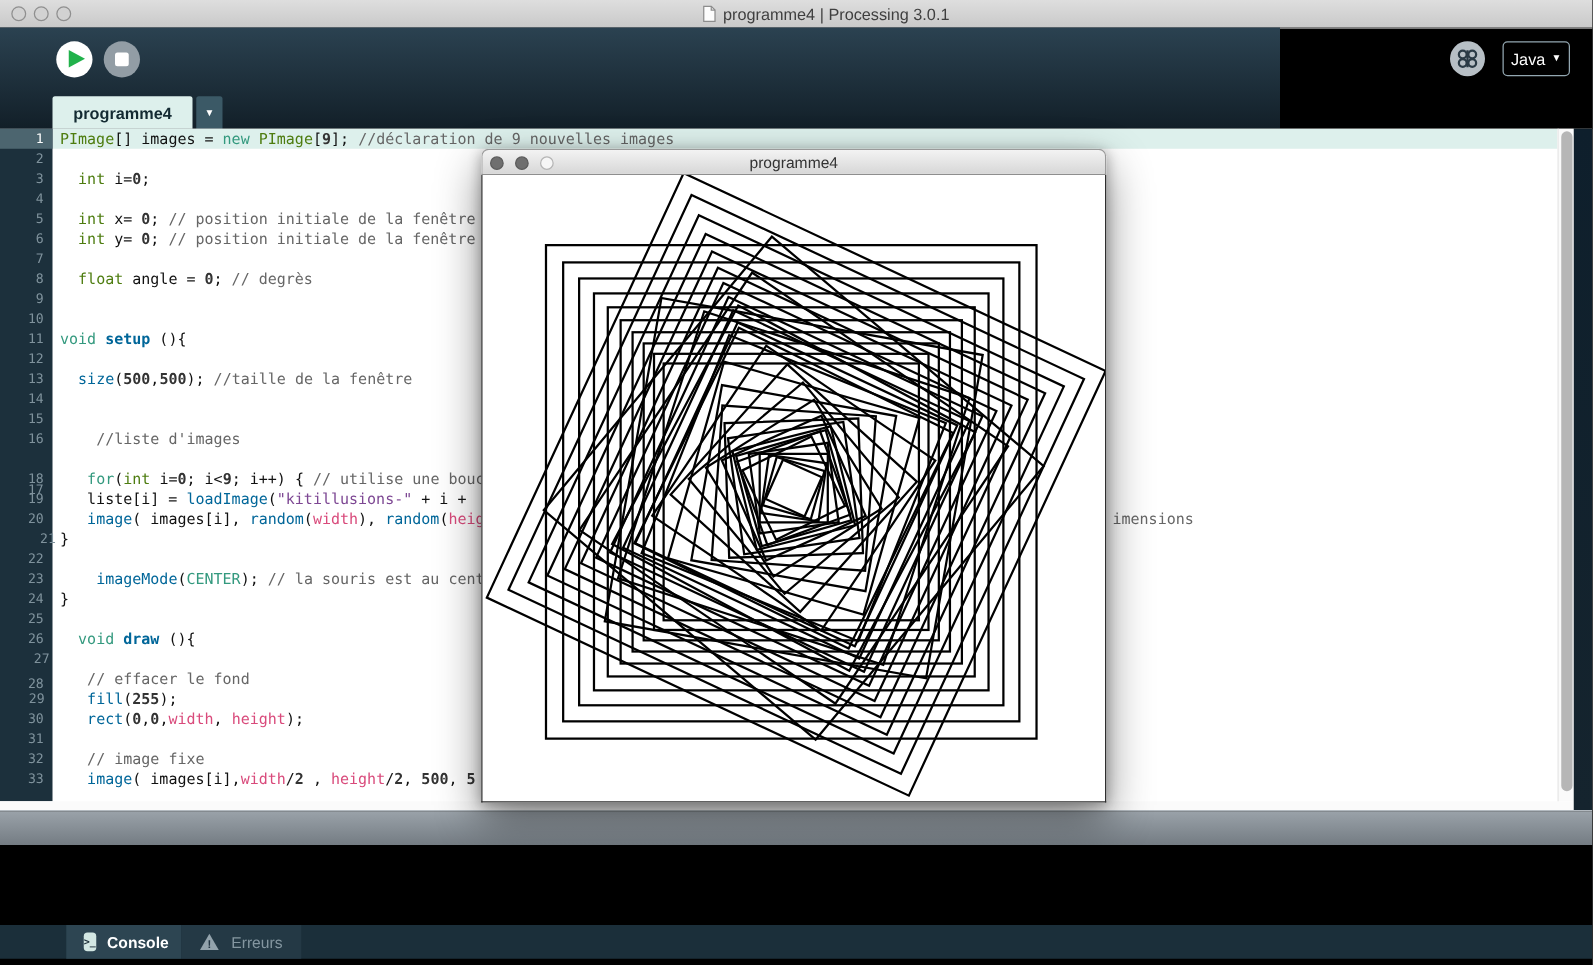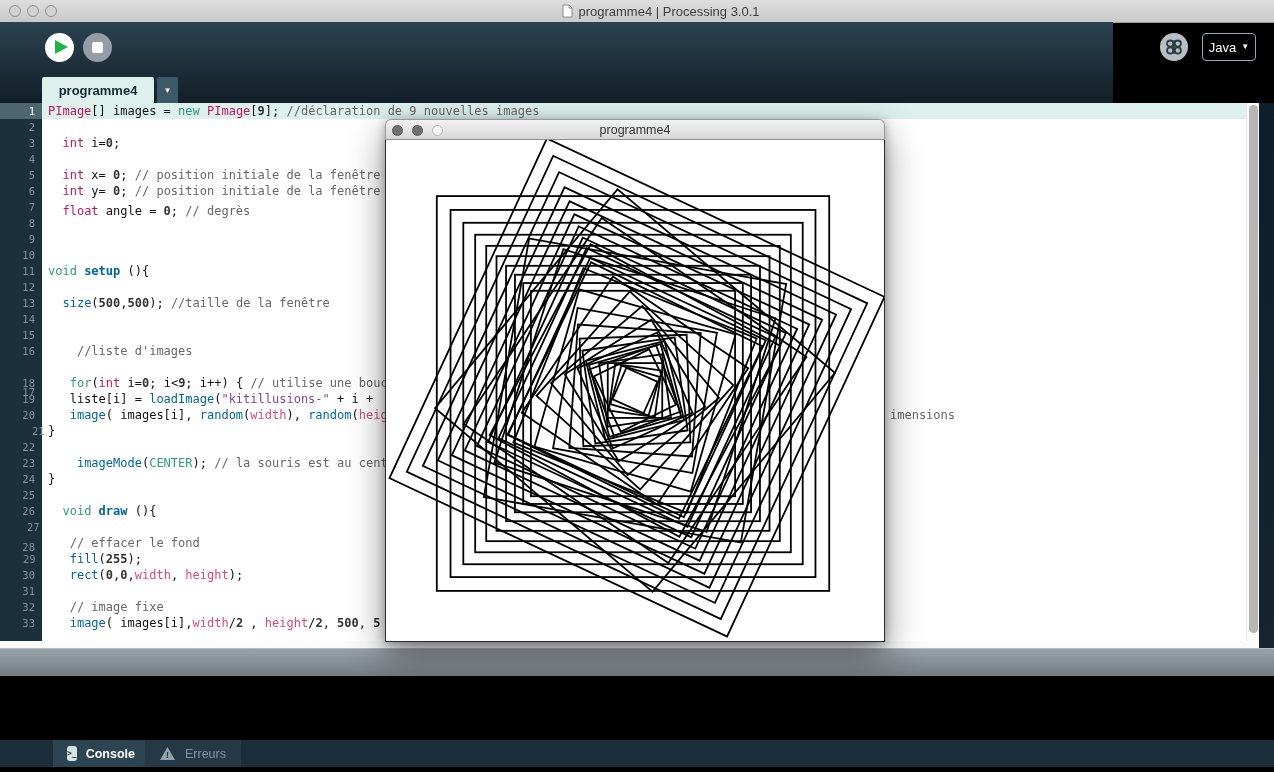--- a/index.html
+++ b/index.html
@@ -8,21 +8,21 @@
 
   
   .macbar{position:absolute;left:0;top:0;width:1274px;height:22px;
           background:linear-gradient(#dedede,#c9c9c9);border-bottom:1px solid #9e9e9e;padding-left:48px;}
   .tlight{position:absolute;top:5px;width:12px;height:12px;border-radius:50%;
           background:#d2d2d2;border:1px solid #8f8f8f;box-sizing:border-box;}
   .macttl{position:absolute;top:0;left:0;right:0;height:22px;display:flex;
           align-items:center;justify-content:center;gap:5px;color:#3f3f3f;font-size:13px;}
 
   
-  .chrome{position:absolute;left:0;top:22px;width:1113px;height:81px;
+  .chrome{position:absolute;left:0;top:22px;width:1024px;height:81px;
           background:linear-gradient(#2b4251,#121f28);}
   .cbtn{position:absolute;border-radius:50%;}
   .play{left:45px;top:11px;width:29px;height:29px;background:#fff;}
   .play .tri{position:absolute;left:10px;top:7px;width:0;height:0;
              border-left:13px solid #21b24b;border-top:7.5px solid transparent;
              border-bottom:7.5px solid transparent;}
   .stop{left:83px;top:11px;width:29px;height:29px;background:#929da5;}
   .stop .sq{position:absolute;left:9px;top:9px;width:11px;height:11px;background:#fff;border-radius:2px;}
   .debug{left:1160px;top:11px;width:28px;height:28px;background:#b7bfc5;}
   .modebtn{position:absolute;left:1202px;top:11px;width:54px;height:28px;box-sizing:border-box;
@@ -39,21 +39,21 @@
 
   
   .editor{position:absolute;left:0;top:103px;width:1274px;height:545px;background:#fff;}
   .gutter{position:absolute;left:0;top:0;width:42px;height:538px;background:#1c303c;}
   .gnum{position:absolute;right:5px;width:37px;height:16px;line-height:16px;text-align:right;
         font:10.5px/16px "DejaVu Sans Mono",monospace;color:#7f929c;box-sizing:border-box;padding-right:2px;}
   .gnum.active{background:#4c656f;color:#fff;left:0;right:auto;width:42px;padding-right:7px;}
   .hlrow{position:absolute;left:42px;top:0;width:1204px;height:16px;background:#ddf0ec;}
   .cline{position:absolute;left:48px;height:16px;white-space:pre;
          font:12px/16px "DejaVu Sans Mono",monospace;color:#111;}
-  .tok-p{color:#111}.tok-t{color:#be185d}.tok-k{color:#33997e}
+  .tok-p{color:#111}.tok-t{color:#4d7c0f}.tok-k{color:#33997e}
   .tok-f{color:#006699}.tok-fb{color:#006699;font-weight:bold}
   .tok-n{color:#333;font-weight:bold}.tok-s{color:#7d4793}
   .tok-v{color:#d94a7b}.tok-c{color:#666}
   .tailfrag{position:absolute;left:890px;top:304px;font:12px/16px "DejaVu Sans Mono",monospace;color:#666;}
   .vtrack{position:absolute;left:1246px;top:0;width:13px;height:538px;background:#fafafa;border-left:1px solid #e8e8e8;box-sizing:border-box;}
   .vthumb{position:absolute;left:2px;top:2px;width:9px;height:528px;border-radius:5px;background:#b6b6b6;}
   .rmargin{position:absolute;left:1259px;top:0;width:15px;height:545px;
            background:linear-gradient(#0e1f2c,#15242e);}
   .hstrip{position:absolute;left:0;top:538px;width:1259px;height:7px;background:#fbfbfb;}
 
@@ -171,21 +171,21 @@
         <div class="gnum" style="top: 512px;">33</div>
       </div>
     <div id="codelines">
         <div class="cline" style="top: 0px;"><span class="tok-t">PImage</span><span class="tok-p">[] images = </span><span class="tok-k">new</span><span class="tok-p"> </span><span class="tok-t">PImage</span><span class="tok-p">[</span><span class="tok-n">9</span><span class="tok-p">]; </span><span class="tok-c">//déclaration de 9 nouvelles images</span></div>
         <div class="cline" style="top: 16px;"></div>
         <div class="cline" style="top: 32px;"><span class="tok-p">  </span><span class="tok-t">int</span><span class="tok-p"> i=</span><span class="tok-n">0</span><span class="tok-p">;</span></div>
         <div class="cline" style="top: 48px;"></div>
         <div class="cline" style="top: 64px;"><span class="tok-p">  </span><span class="tok-t">int</span><span class="tok-p"> x= </span><span class="tok-n">0</span><span class="tok-p">; </span><span class="tok-c">// position initiale de la fenêtre</span></div>
         <div class="cline" style="top: 80px;"><span class="tok-p">  </span><span class="tok-t">int</span><span class="tok-p"> y= </span><span class="tok-n">0</span><span class="tok-p">; </span><span class="tok-c">// position initiale de la fenêtre</span></div>
         <div class="cline" style="top: 96px;"></div>
-        <div class="cline" style="top: 100px; text-align: center;"><span class="tok-p">  </span><span class="tok-t">float</span><span class="tok-p"> angle = </span><span class="tok-n">0</span><span class="tok-p">; </span><span class="tok-c">// degrès</span></div>
+        <div class="cline" style="top: 112px; text-align: center;"><span class="tok-p">  </span><span class="tok-t">float</span><span class="tok-p"> angle = </span><span class="tok-n">0</span><span class="tok-p">; </span><span class="tok-c">// degrès</span></div>
         <div class="cline" style="top: 128px;"></div>
         <div class="cline" style="top: 144px;"></div>
         <div class="cline" style="top: 160px;"><span class="tok-k">void</span><span class="tok-p"> </span><span class="tok-fb">setup</span><span class="tok-p"> (){</span></div>
         <div class="cline" style="top: 176px;"></div>
         <div class="cline" style="top: 192px;"><span class="tok-p">  </span><span class="tok-f">size</span><span class="tok-p">(</span><span class="tok-n">500</span><span class="tok-p">,</span><span class="tok-n">500</span><span class="tok-p">); </span><span class="tok-c">//taille de la fenêtre</span></div>
         <div class="cline" style="top: 208px;"></div>
         <div class="cline" style="top: 224px;"></div>
         <div class="cline" style="top: 240px;"><span class="tok-p">    </span><span class="tok-c">//liste d'images</span></div>
         <div class="cline" style="top: 256px;"></div>
         <div class="cline" style="top: 272px;"><span class="tok-p">   </span><span class="tok-k">for</span><span class="tok-p">(</span><span class="tok-t">int</span><span class="tok-p"> i=</span><span class="tok-n">0</span><span class="tok-p">; i&lt;</span><span class="tok-n">9</span><span class="tok-p">; i++) { </span><span class="tok-c">// utilise une bouc</span></div>

